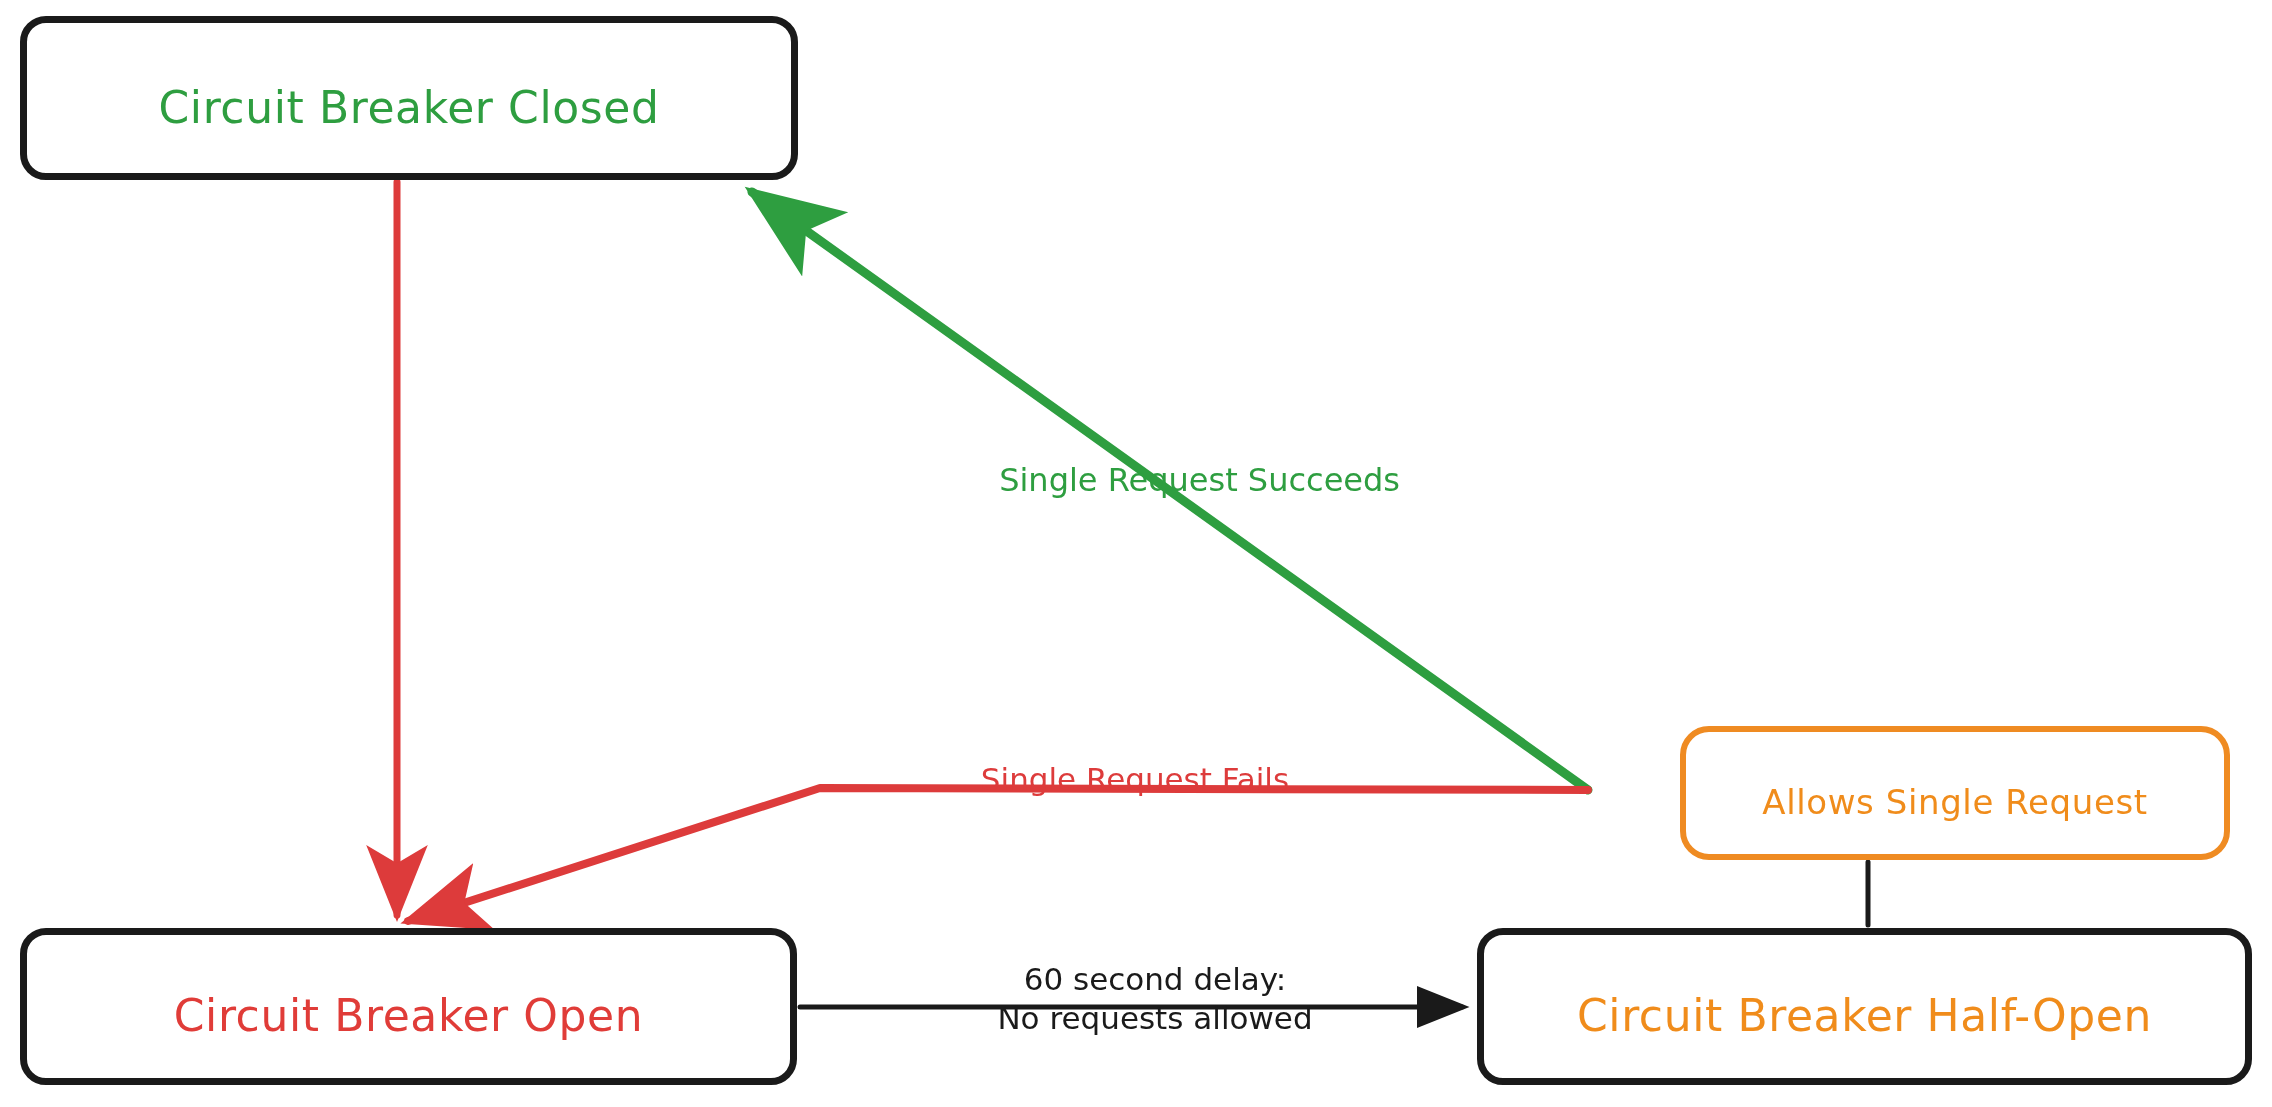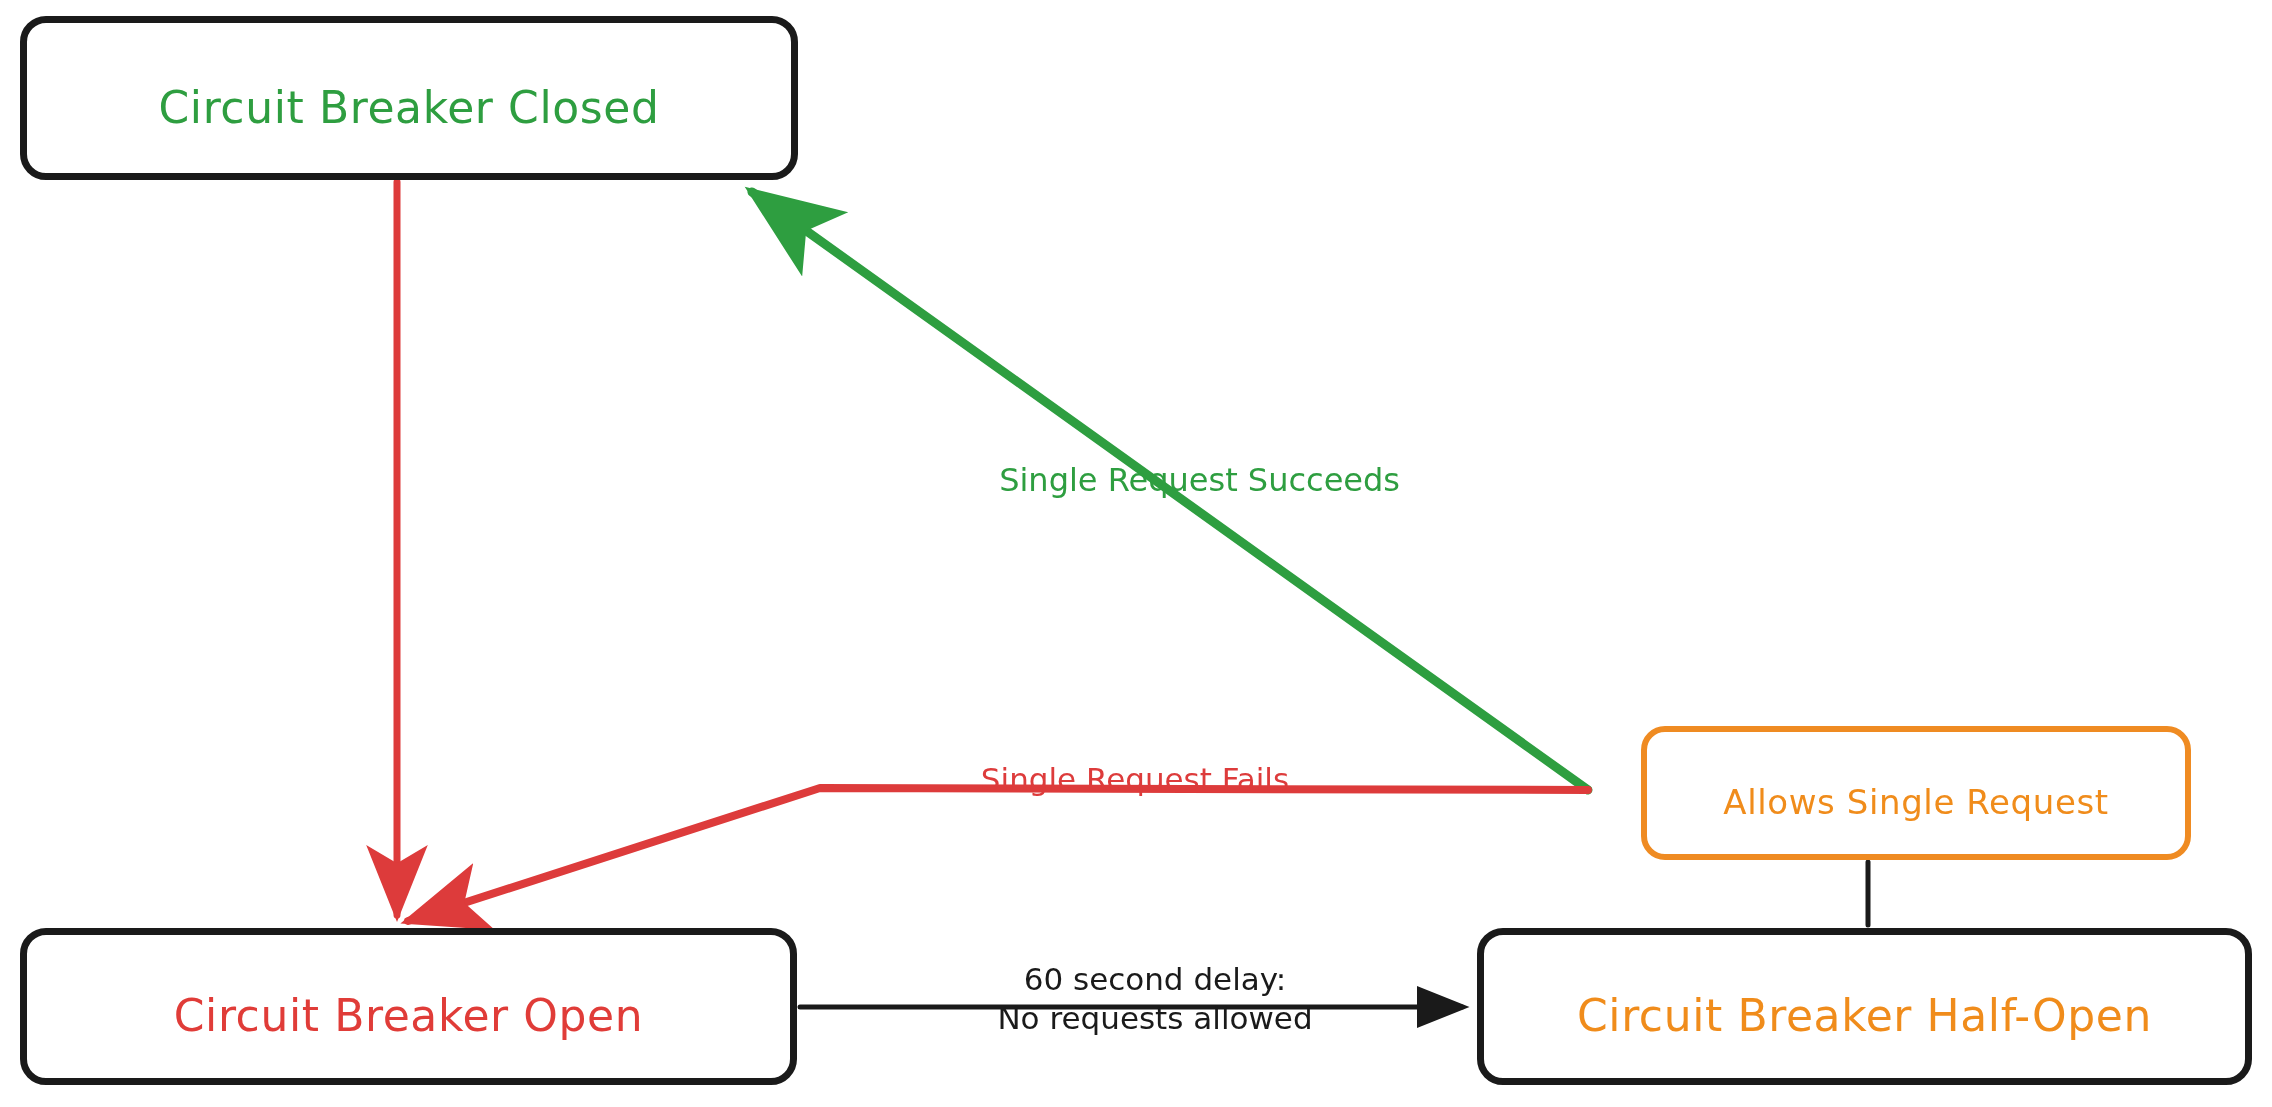--- a/index.html
+++ b/index.html
@@ -58,21 +58,21 @@
     line-height: 1.25;
     white-space: pre-line;
     z-index: 4;
     background: transparent;
   }
 
   
   #node-closed      { left: 20px;   top: 16px;   width: 778px; height: 164px; }
   #node-open        { left: 20px;   top: 928px;  width: 777px; height: 157px; }
   #node-halfopen    { left: 1477px; top: 928px;  width: 775px; height: 157px; }
-  #node-allows      { left: 1641px; top: 726px;  width: 550px; height: 134px; }
+  #node-allows      { left: 1680px; top: 726px;  width: 550px; height: 134px; border-radius: 29px; }
 
   #label-closed     { font-size: 44px; color: #2e9e40; }
   #label-open       { font-size: 44px; color: #e03c38; }
   #label-halfopen   { font-size: 44px; color: #f08c1b; }
   #label-allows     { font-size: 34px; color: #f08c1b; }
 
   
   #label-trips {
     left: 168px; top: 480px; width: 420px;
     font-size: 30px; color: #dd3b3b;

